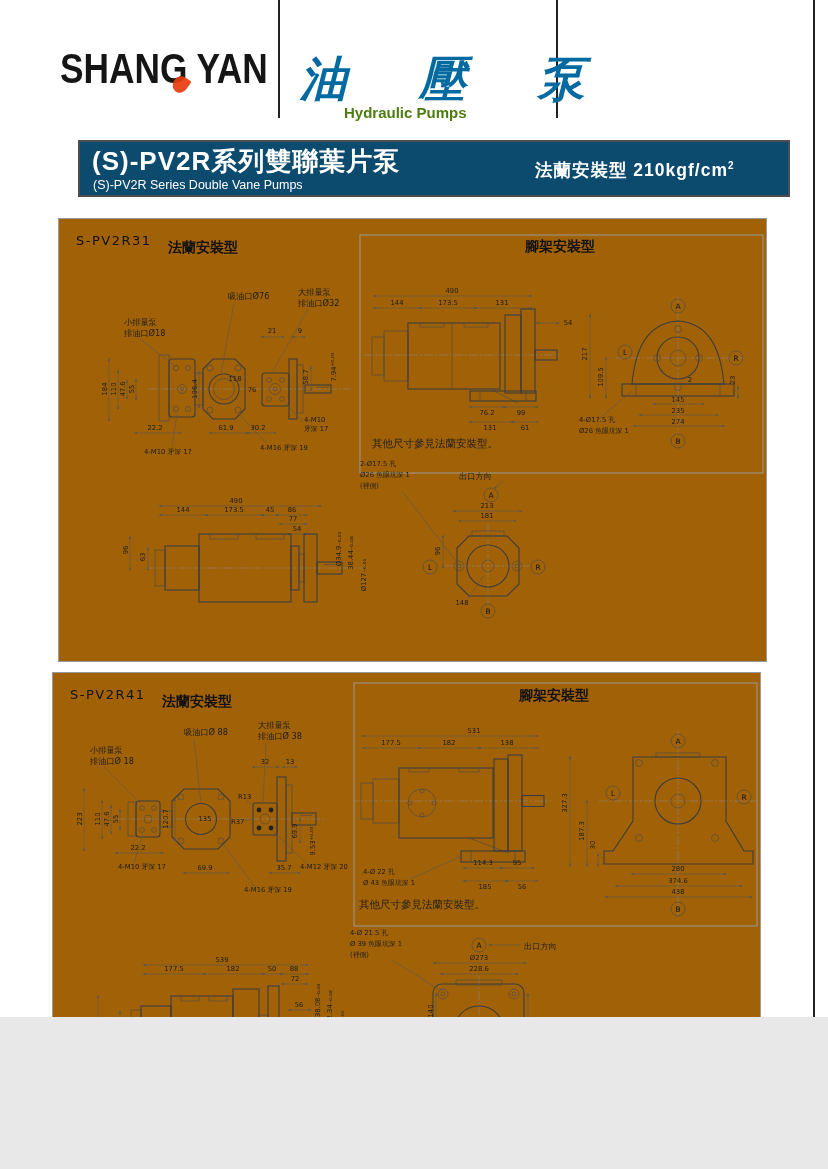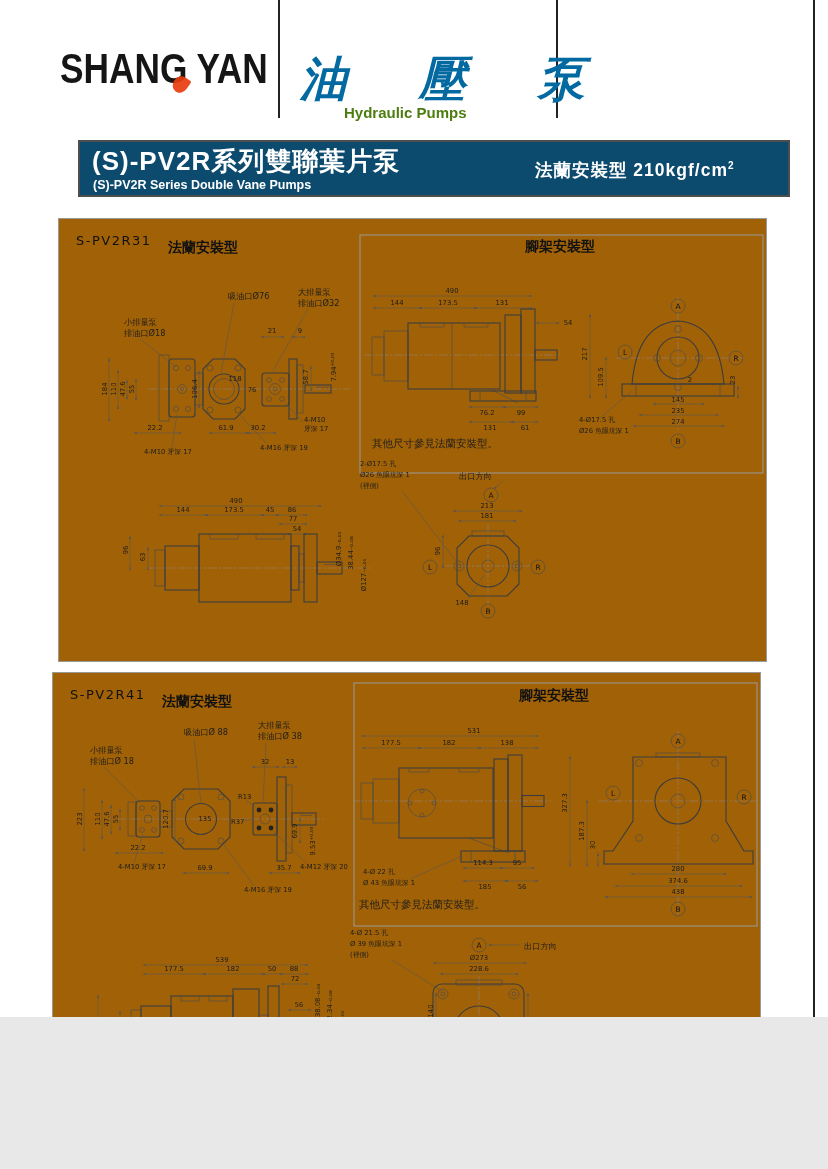--- a/index.html
+++ b/index.html
@@ -13,21 +13,21 @@
   .logo-accent{left:173px;top:76px;width:15px;height:17px;background:#e83c0e;
         border-radius:60% 10% 60% 60%;transform:rotate(35deg);opacity:.92;}
   .vline{width:2px;background:#222;}
   .title-zh{left:300px;top:48px;font-size:47px;font-weight:bold;font-style:italic;
         letter-spacing:72px;white-space:nowrap;color:#0369a1;}
   .title-en{left:344px;top:104px;font-size:15px;font-weight:bold;color:#4d7c0f;}
   
   .banner{left:58px;top:140px;width:712px;height:57px;background:#0c4a6e;border:2px solid #4d4d4d;
         box-sizing:border-box;margin-left:20px;}
   .banner-zh{left:12px;top:2px;font-size:26px;font-weight:bold;color:#fff;letter-spacing:1px;}
-  .banner-en{left:13px;top:36px;font-size:12.5px;font-weight:bold;color:#fff;}
+  .banner-en{left:13px;top:36px;font-size:12.5px;font-weight:normal;color:#fff;}
   .banner-press{left:455px;top:16px;font-size:17.5px;font-weight:bold;color:#fff;letter-spacing:1px;}
   .banner-press sup{font-size:10px;}
   
   .secbox{border:1px solid #9a9a9a;background:#a16207;text-align:center;}
   .footer-bar{left:20px;top:1142px;width:808px;height:26px;background:#0c6b6b;}
   .page-edge{left:813px;top:0;height:1142px;}
   
   svg text{font-family:"DejaVu Sans","Liberation Sans",sans-serif;}
   .dt{font-size:6.8px;fill:#1c1c1c;}
   .lb{font-size:8.2px;fill:#1c1c1c;}

